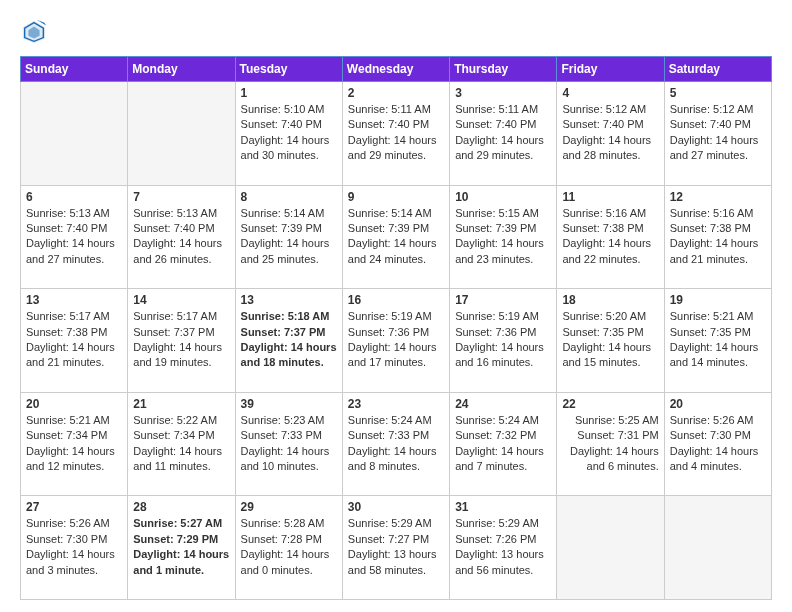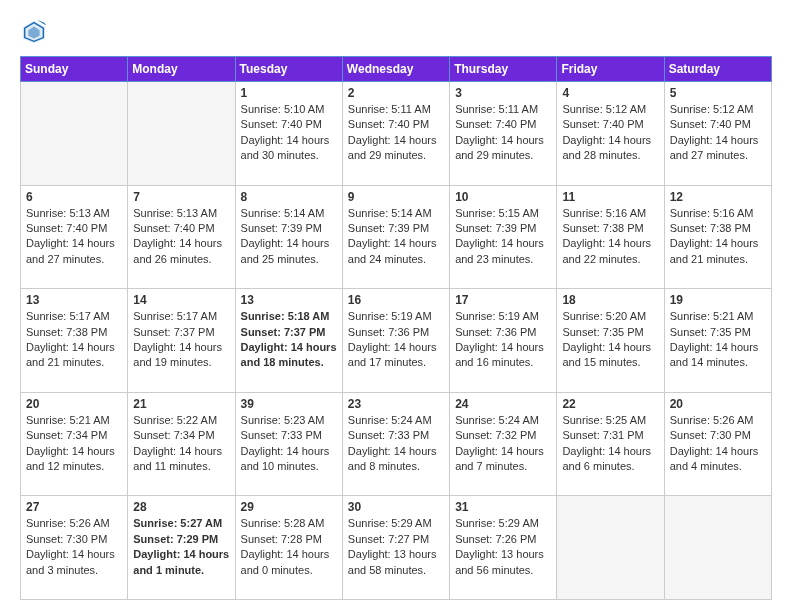--- a/index.html
+++ b/index.html
@@ -315,21 +315,21 @@
           </td>
           <td>
             <span class="day-num">24</span>
             <div class="day-info" style="white-space: pre-line;">Sunrise: 5:24 AM
 Sunset: 7:32 PM
 Daylight: 14 hours
 and 7 minutes.</div>
           </td>
           <td>
             <span class="day-num">22</span>
-            <div class="day-info" style="white-space: pre-line;">Sunrise: 5:25 AM
+            <div class="day-info" style="white-space: pre-line; text-align: right;">Sunrise: 5:25 AM
 Sunset: 7:31 PM
 Daylight: 14 hours
 and 6 minutes.</div>
           </td>
           <td>
             <span class="day-num">20</span>
             <div class="day-info" style="white-space: pre-line;">Sunrise: 5:26 AM
 Sunset: 7:30 PM
 Daylight: 14 hours
 and 4 minutes.</div>

